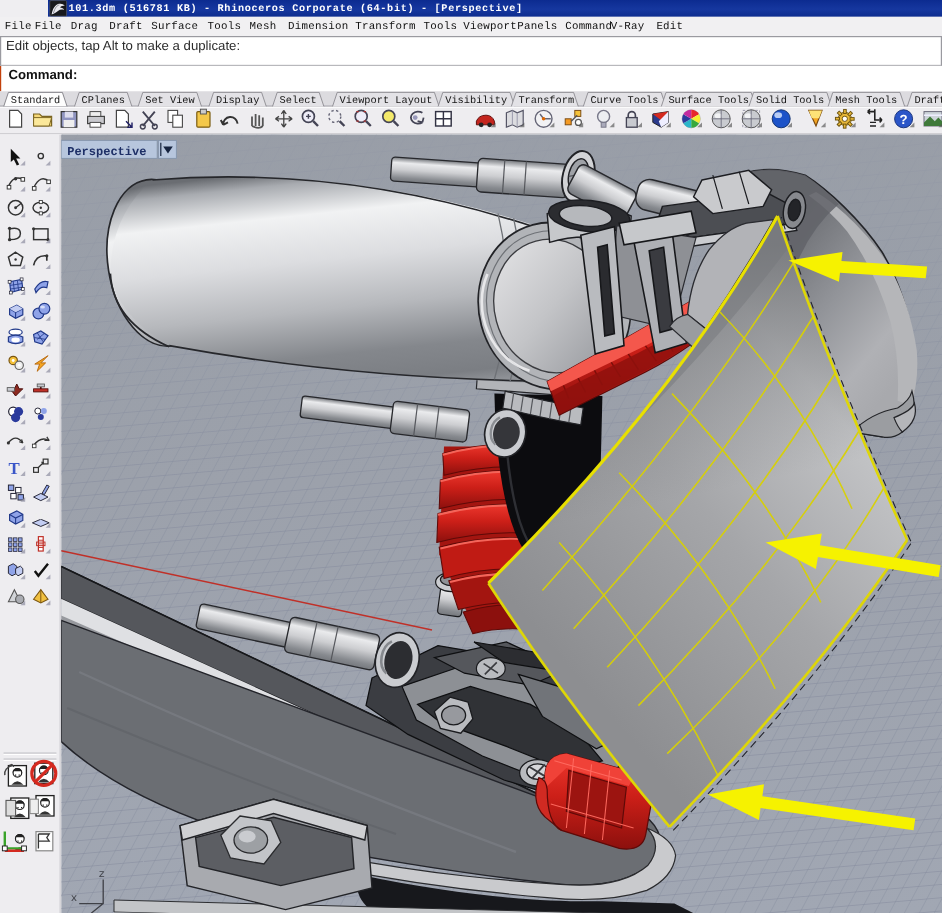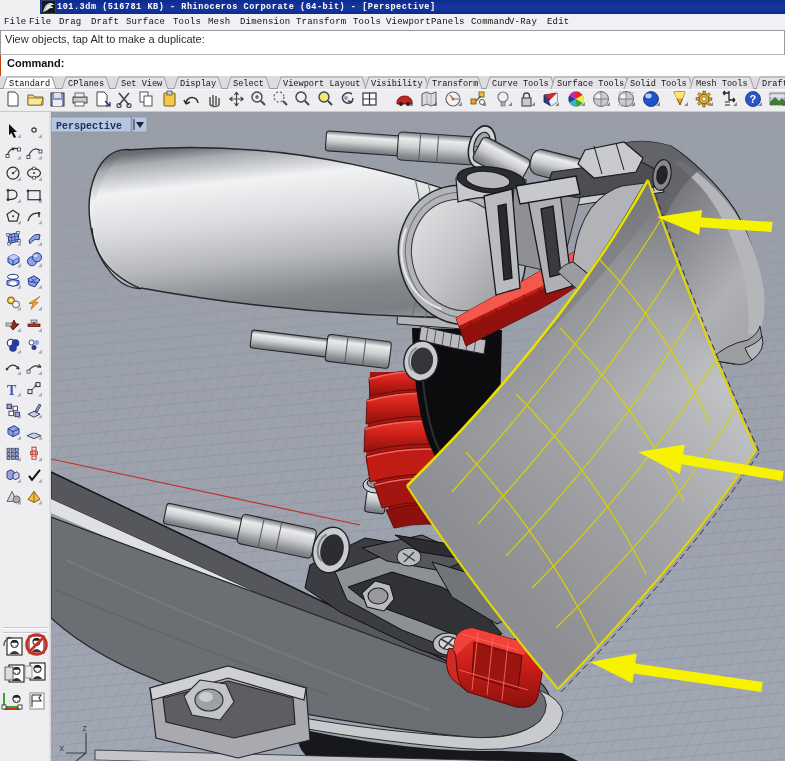--- a/index.html
+++ b/index.html
@@ -42,21 +42,21 @@
     <span style="left:240px">Dimension</span>
     <span style="left:296px">Transform</span>
   <span style="left:353px">Tools</span>
     <span style="left:386px">Viewport</span>
     <span style="left:431px">Panels</span>
   <span style="left:471px">Command</span>
     <span style="left:509px">V-Ray</span>
     <span style="left:547px">Edit</span>
 </div>
 <div id="cmdbox" class="abs">
-    <div class="t">View objects, tap Alt to make a duplicate:</div>
+    <div class="t">Edit objects, tap Alt to make a duplicate:</div>
   </div>
 <div id="cmdline" class="abs">
     <div class="t">Command:</div>
   </div>
 <div id="tabs" class="abs">
 <svg width="785" height="13" viewBox="0 0 785 13">
 <rect x="0" y="0" width="785" height="13" fill="#dcdbdf"></rect>
 <rect x="0" y="12" width="785" height="1" fill="#9a99a0"></rect>
 <g font-size="8.6" fill="#151515" font-family="Liberation Mono">
 <path d="M3,13 L7,1 L52,1 L56,13 Z" fill="#fdfdfd" stroke="#85848a" stroke-width="0.8"></path>

